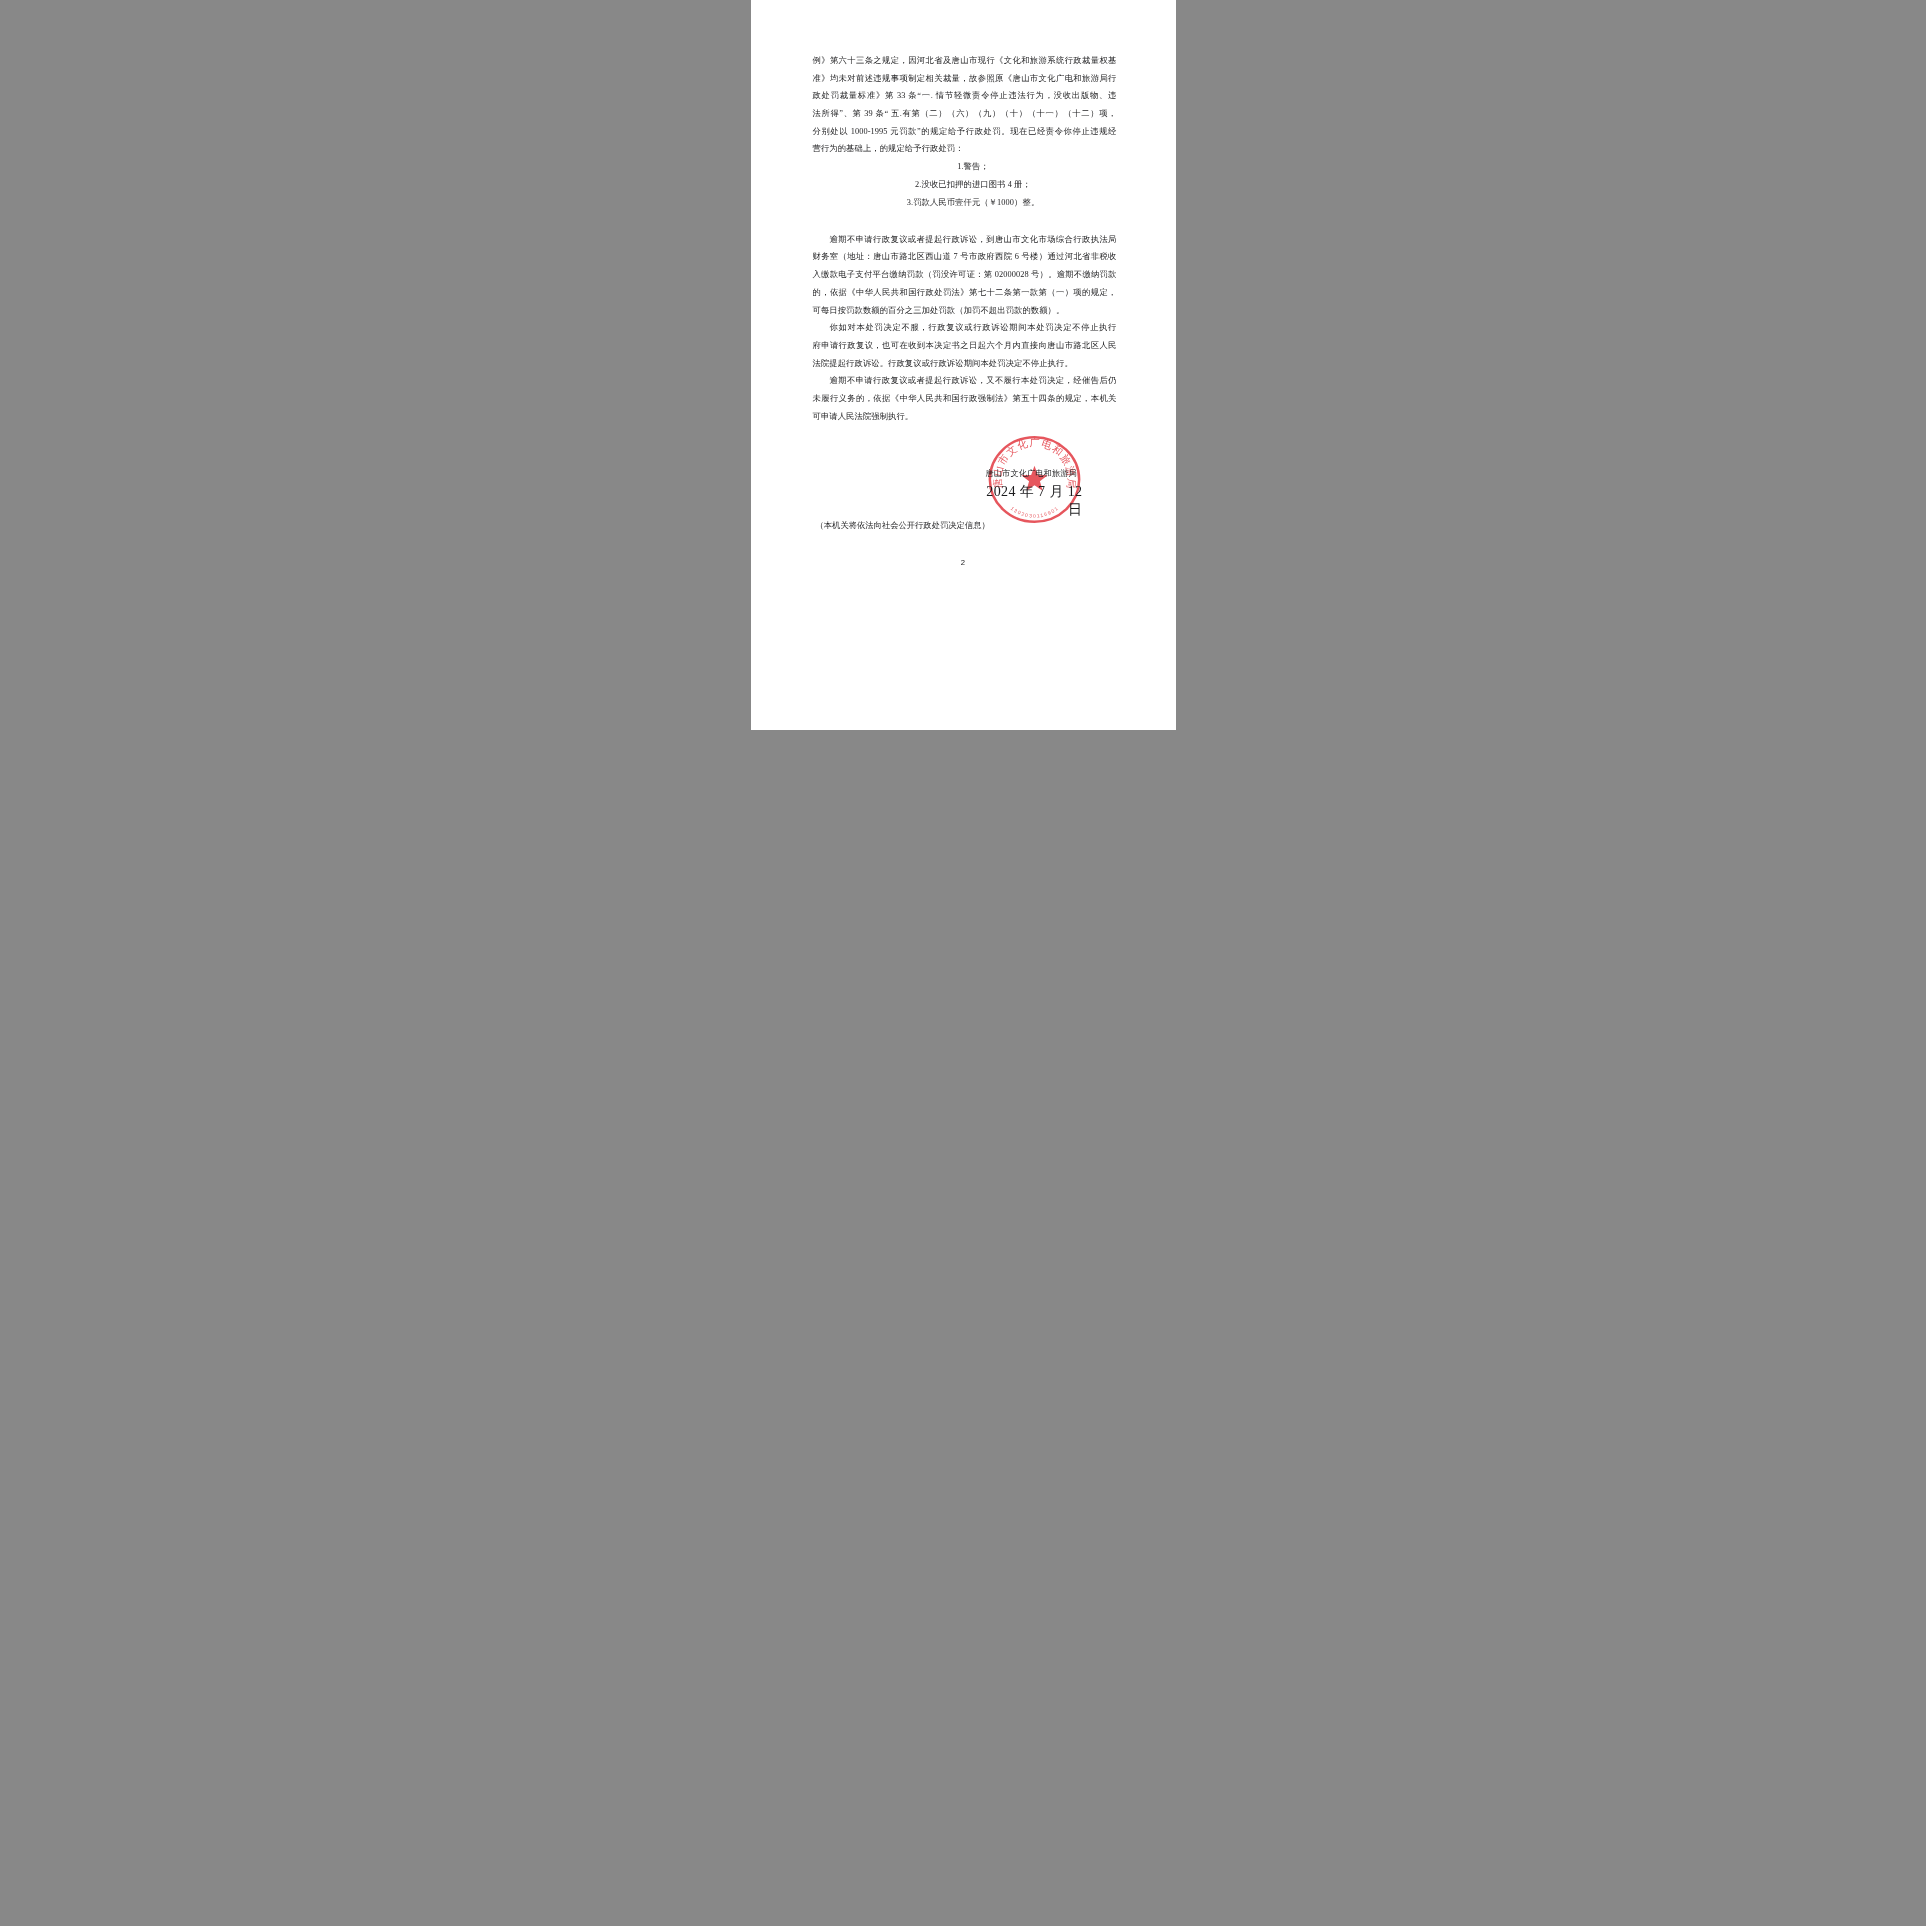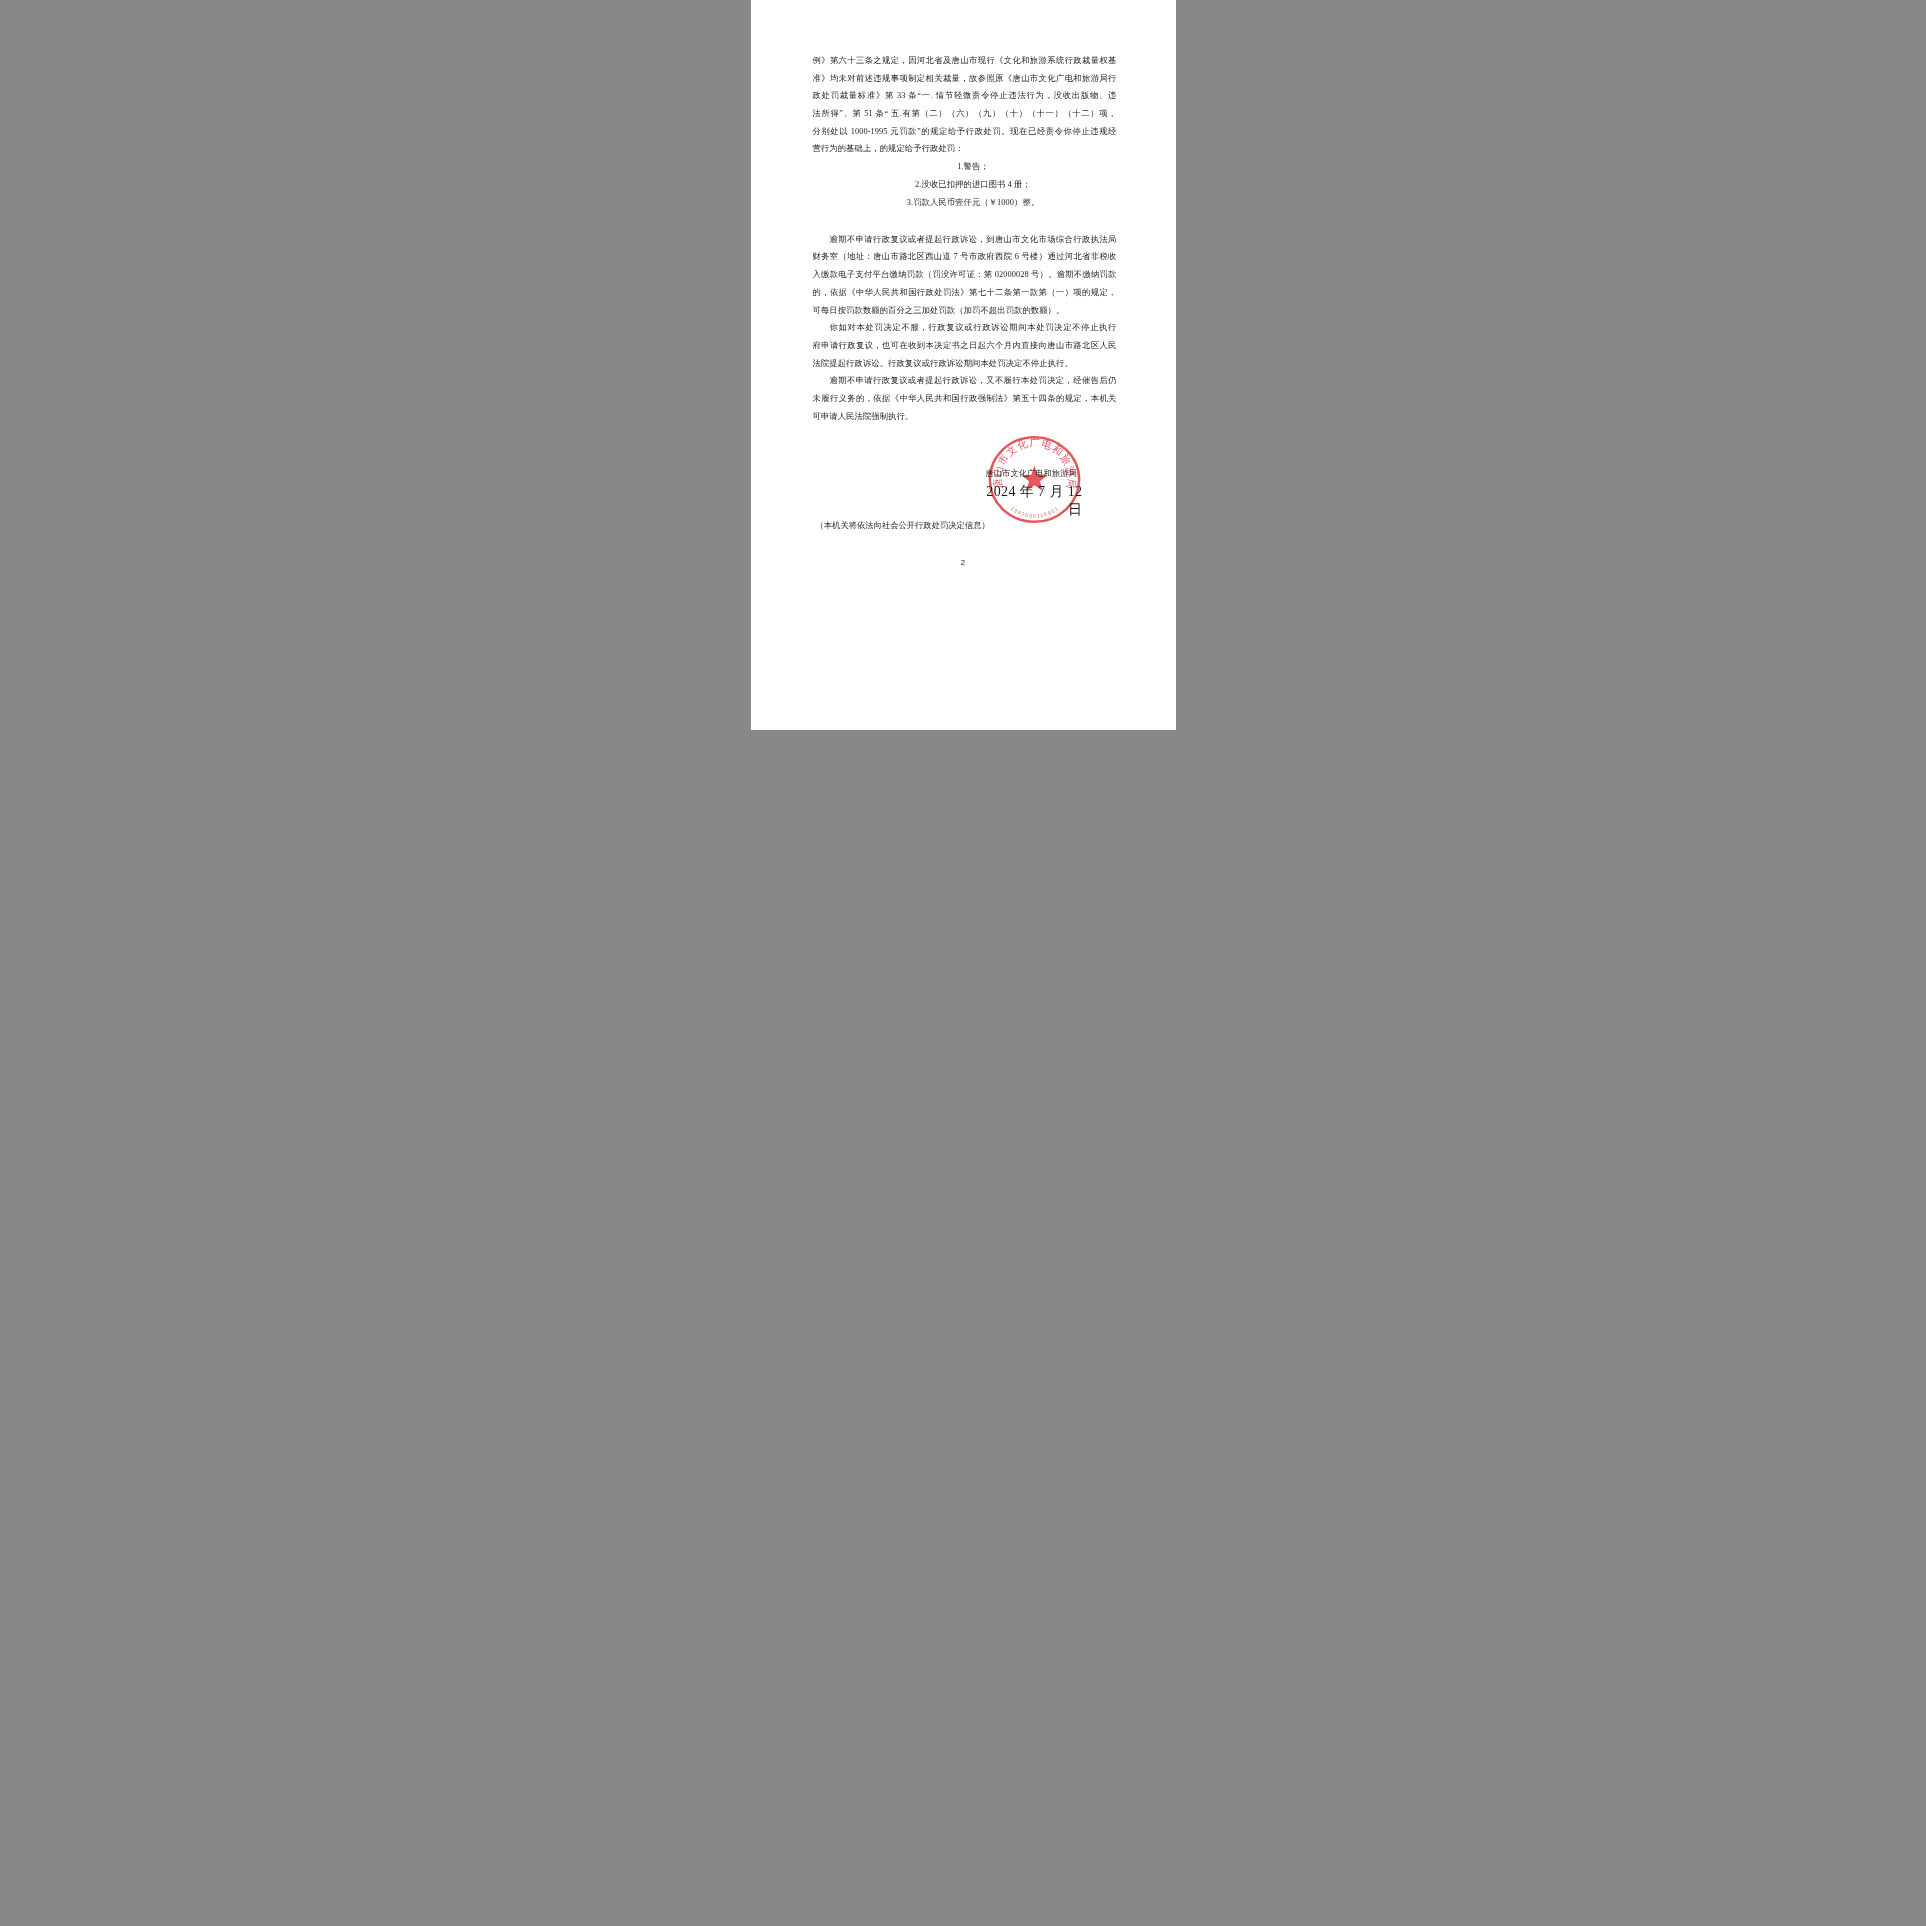--- a/index.html
+++ b/index.html
@@ -56,21 +56,21 @@
 </style>
 </head>
 <body>
 
 <div id="page">
 
   <div id="body-text">
     <div class="line jf">例》第六十三条之规定，因河北省及唐山市现行《文化和旅游系统行政裁量权基</div>
     <div class="line jf">准》均未对前述违规事项制定相关裁量，故参照原《唐山市文化广电和旅游局行</div>
     <div class="line jf">政处罚裁量标准》第 33 条“一. 情节轻微责令停止违法行为，没收出版物、违</div>
-    <div class="line jf">法所得”、第 51 条“ 五.有第（二）（六）（九）（十）（十一）（十二）项，</div>
+    <div class="line jf">法所得”、第 39 条“ 五.有第（二）（六）（九）（十）（十一）（十二）项，</div>
     <div class="line jf">分别处以 1000-1995 元罚款”的规定给予行政处罚。现在已经责令你停止违规经</div>
     <div class="line">营行为的基础上，的规定给予行政处罚：</div>
 
     <div class="line ind">1.警告；</div>
     <div class="line ind">2.没收已扣押的进口图书 4 册；</div>
     <div class="line ind">3.罚款人民币壹仟元（￥1000）整。</div>
 
     <div class="spacer"></div>
 
     <div class="line jf ind">逾期不申请行政复议或者提起行政诉讼，到唐山市文化市场综合行政执法局</div>

